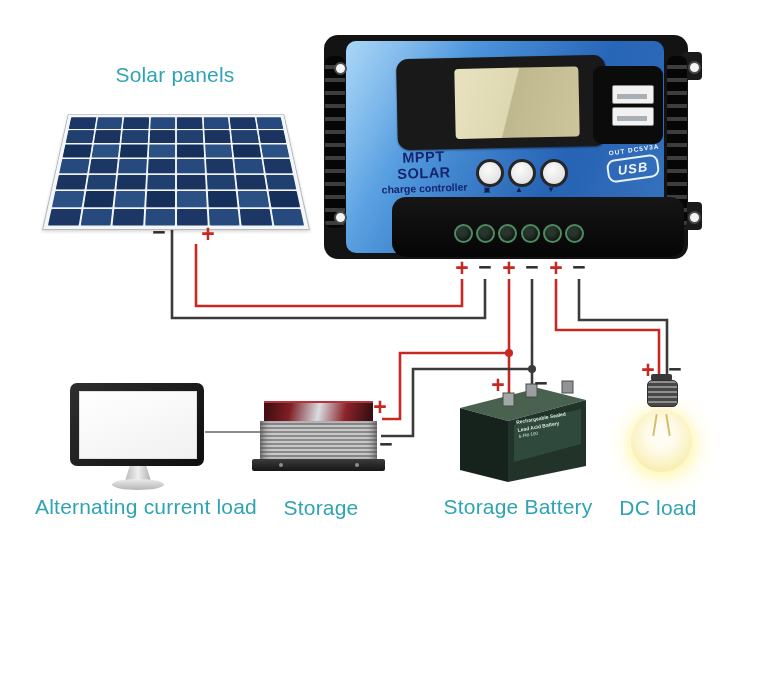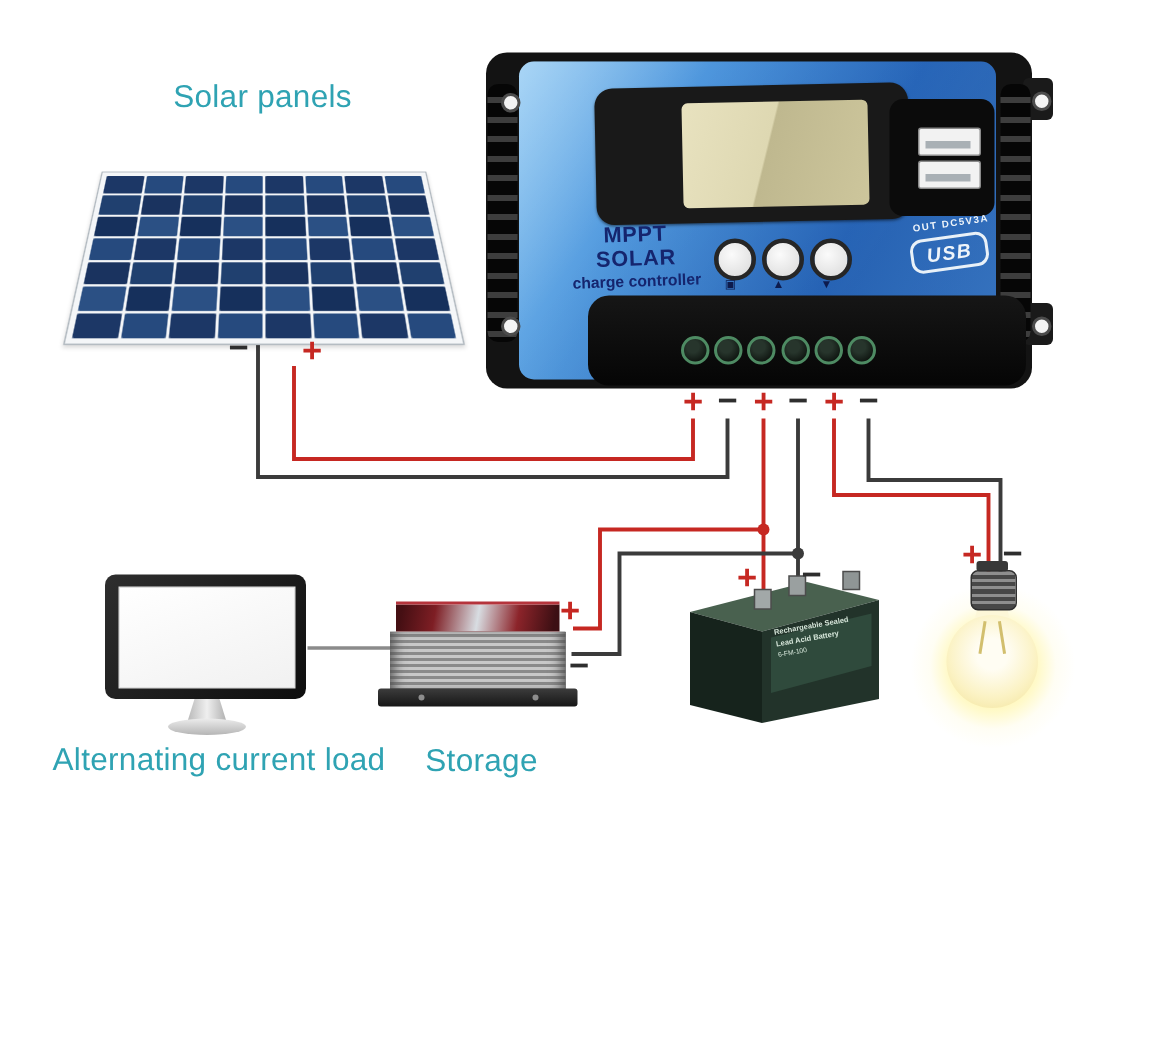--- a/index.html
+++ b/index.html
@@ -115,23 +115,25 @@
       <polyline points="532,279 532,389" class="wire negative"></polyline>
       <polyline points="382,419 400,419 400,353 509,353" class="wire positive"></polyline>
       <polyline points="381,436 413,436 413,369 532,369" class="wire negative"></polyline>
       <polyline points="556,279 556,330 659,330 659,381" class="wire positive"></polyline>
       <polyline points="579,279 579,320 667,320 667,381" class="wire negative"></polyline>
       <polyline points="205,432 262,432" class="wire ac"></polyline>
       <circle cx="509" cy="353" r="4" class="junction positive"></circle>
       <circle cx="532" cy="369" r="4" class="junction negative"></circle>
     </svg>
 
-  <div class="lbl" style="left:95px;top:53px;width:160px;">Solar panels</div>
+  <div class="lbl" style="left:95px;top:63px;width:160px;">Solar panels</div>
   <div class="lbl" style="left:30px;top:495px;width:232px;">Alternating current load</div>
   <div class="lbl" style="left:271px;top:496px;width:100px;">Storage</div>
+  <div class="lbl" style="left:438px;top:495px;width:160px;">Storage Battery</div>
+  <div class="lbl" style="left:608px;top:496px;width:100px;">DC load</div>
 
   <div class="sp-wrap">
     <div class="sp" id="sp-grid">
         <div class="sp-cell" style="background: rgb(28, 55, 102);"></div>
         <div class="sp-cell" style="background: rgb(38, 74, 126);"></div>
         <div class="sp-cell" style="background: rgb(28, 55, 102);"></div>
         <div class="sp-cell" style="background: rgb(38, 74, 126);"></div>
         <div class="sp-cell" style="background: rgb(28, 55, 102);"></div>
         <div class="sp-cell" style="background: rgb(38, 74, 126);"></div>
         <div class="sp-cell" style="background: rgb(28, 55, 102);"></div>

